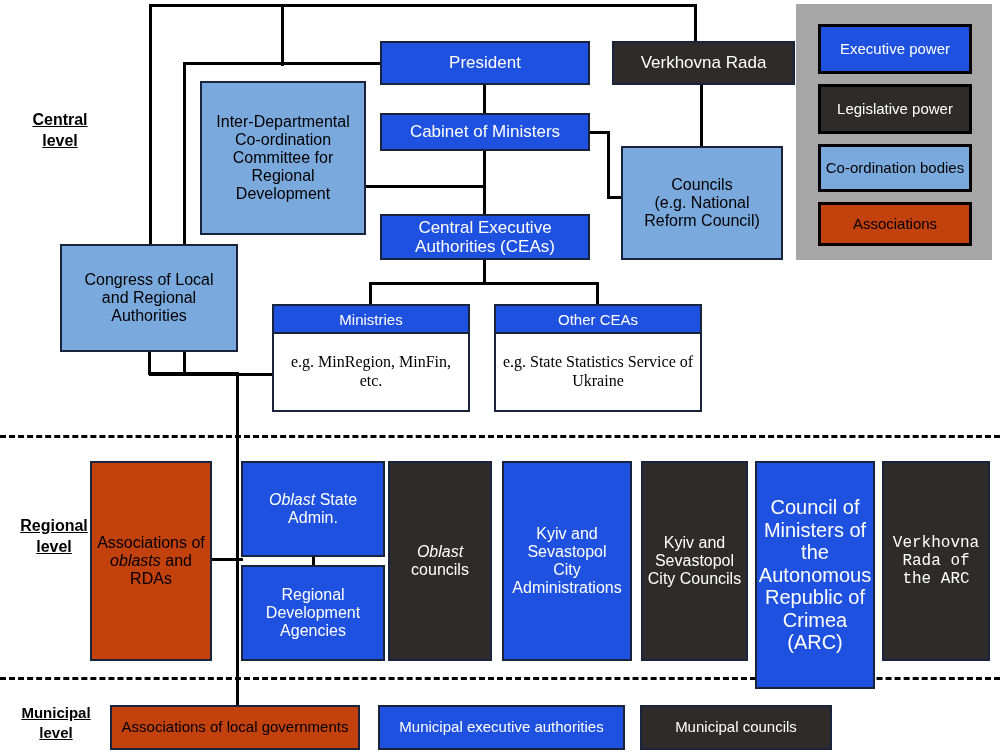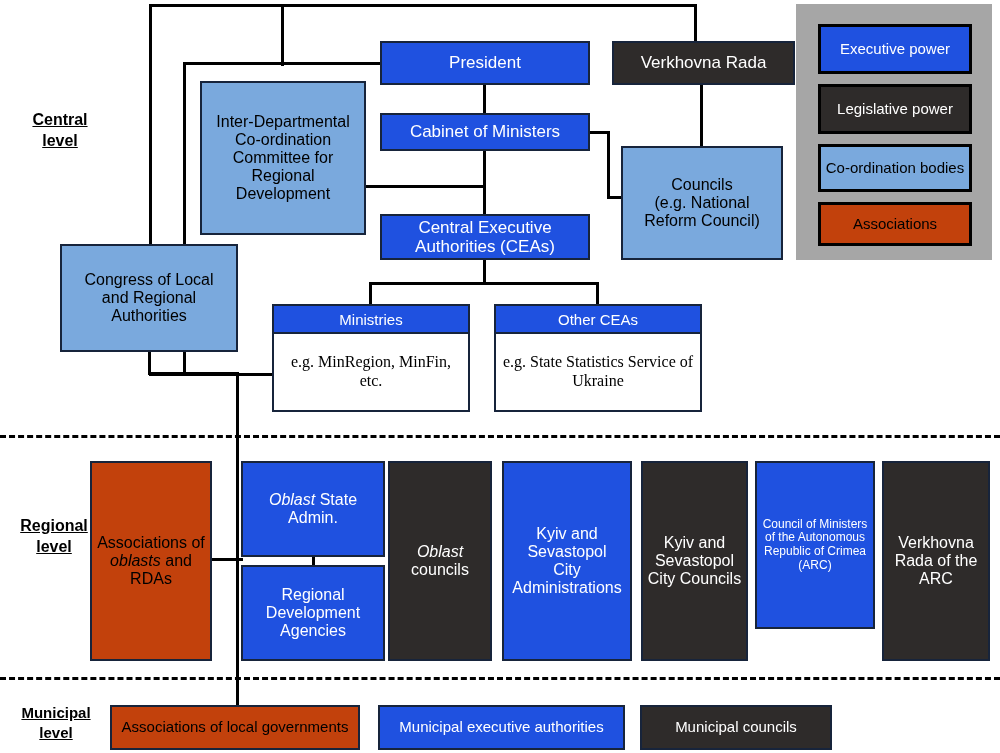--- a/index.html
+++ b/index.html
@@ -165,25 +165,25 @@
     </div>
 
   <div class="box exec" style="left:502px;top:461px;width:130px;height:200px;font-size:16px;padding:0 18px;">
     <span>Kyiv and Sevastopol City Administrations</span>
     </div>
 
   <div class="box legis" style="left:641px;top:461px;width:107px;height:200px;font-size:16px;padding:0 4px;">
     <span>Kyiv and Sevastopol City Councils</span>
     </div>
 
-  <div class="box exec" style="left:755px;top:461px;width:120px;height:168px;font-size:12px;padding:0 4px;">
+  <div class="box exec" style="left:755px;top:461px;width:120px;height:228px;font-size:20px;padding:0 4px;">
     <span>Council of Ministers of the Autonomous Republic of Crimea (ARC)</span>
     </div>
 
-  <div class="box legis" style="left:882px;top:461px;width:108px;height:200px;font-size:16px;padding:0 4px;">
+  <div class="box legis" style="left:882px;top:461px;width:108px;height:200px;font-size:16px;padding:0 4px;font-family:Liberation Mono, monospace;">
     <span>Verkhovna Rada of the ARC</span>
     </div>
 
   <div class="box assoc" style="left:110px;top:705px;width:250px;height:45px;font-size:15px;padding:0 6px;">
     <span>Associations of local governments</span>
     </div>
 
   <div class="box exec" style="left:378px;top:705px;width:247px;height:45px;font-size:15px;padding:0 6px;">
     <span>Municipal executive authorities</span>
     </div>

